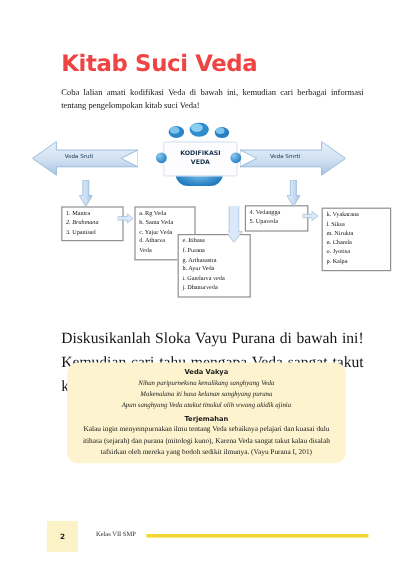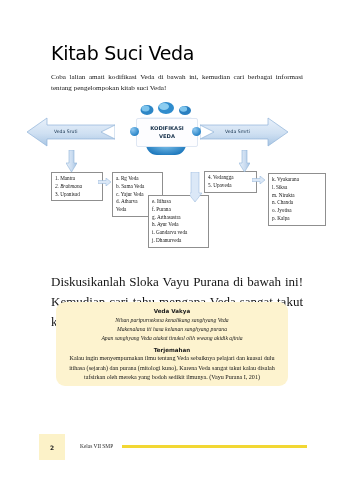--- a/index.html
+++ b/index.html
@@ -8,21 +8,21 @@
 
   
   .crop{position:absolute;background:#9a9a9a;}
   .crop.h{height:1px;width:26px;}
   .crop.v{width:1px;height:26px;}
 
   
   #page{position:absolute;left:0;top:0;width:346px;height:480px;background:#fff;}
 
   .title{position:absolute;left:51px;top:42px;font-family:"DejaVu Sans",sans-serif;
-         font-weight:normal;font-size:19px;letter-spacing:-0.3px;color:#000000;}
+         font-weight:bold;font-size:19px;letter-spacing:-0.3px;color:#ef4444;}
 
   .intro{position:absolute;left:51px;top:72px;width:252px;font-size:7.1px;
          line-height:1.55;text-align:justify;color:#141414;}
 
   
   #diagram{position:absolute;left:20px;top:100px;width:306px;height:160px;}
 
   .clipart{position:absolute;left:115px;top:2px;width:62px;height:22px;}
 
   .centerbox{position:absolute;left:116px;top:18px;width:60px;height:27px;

